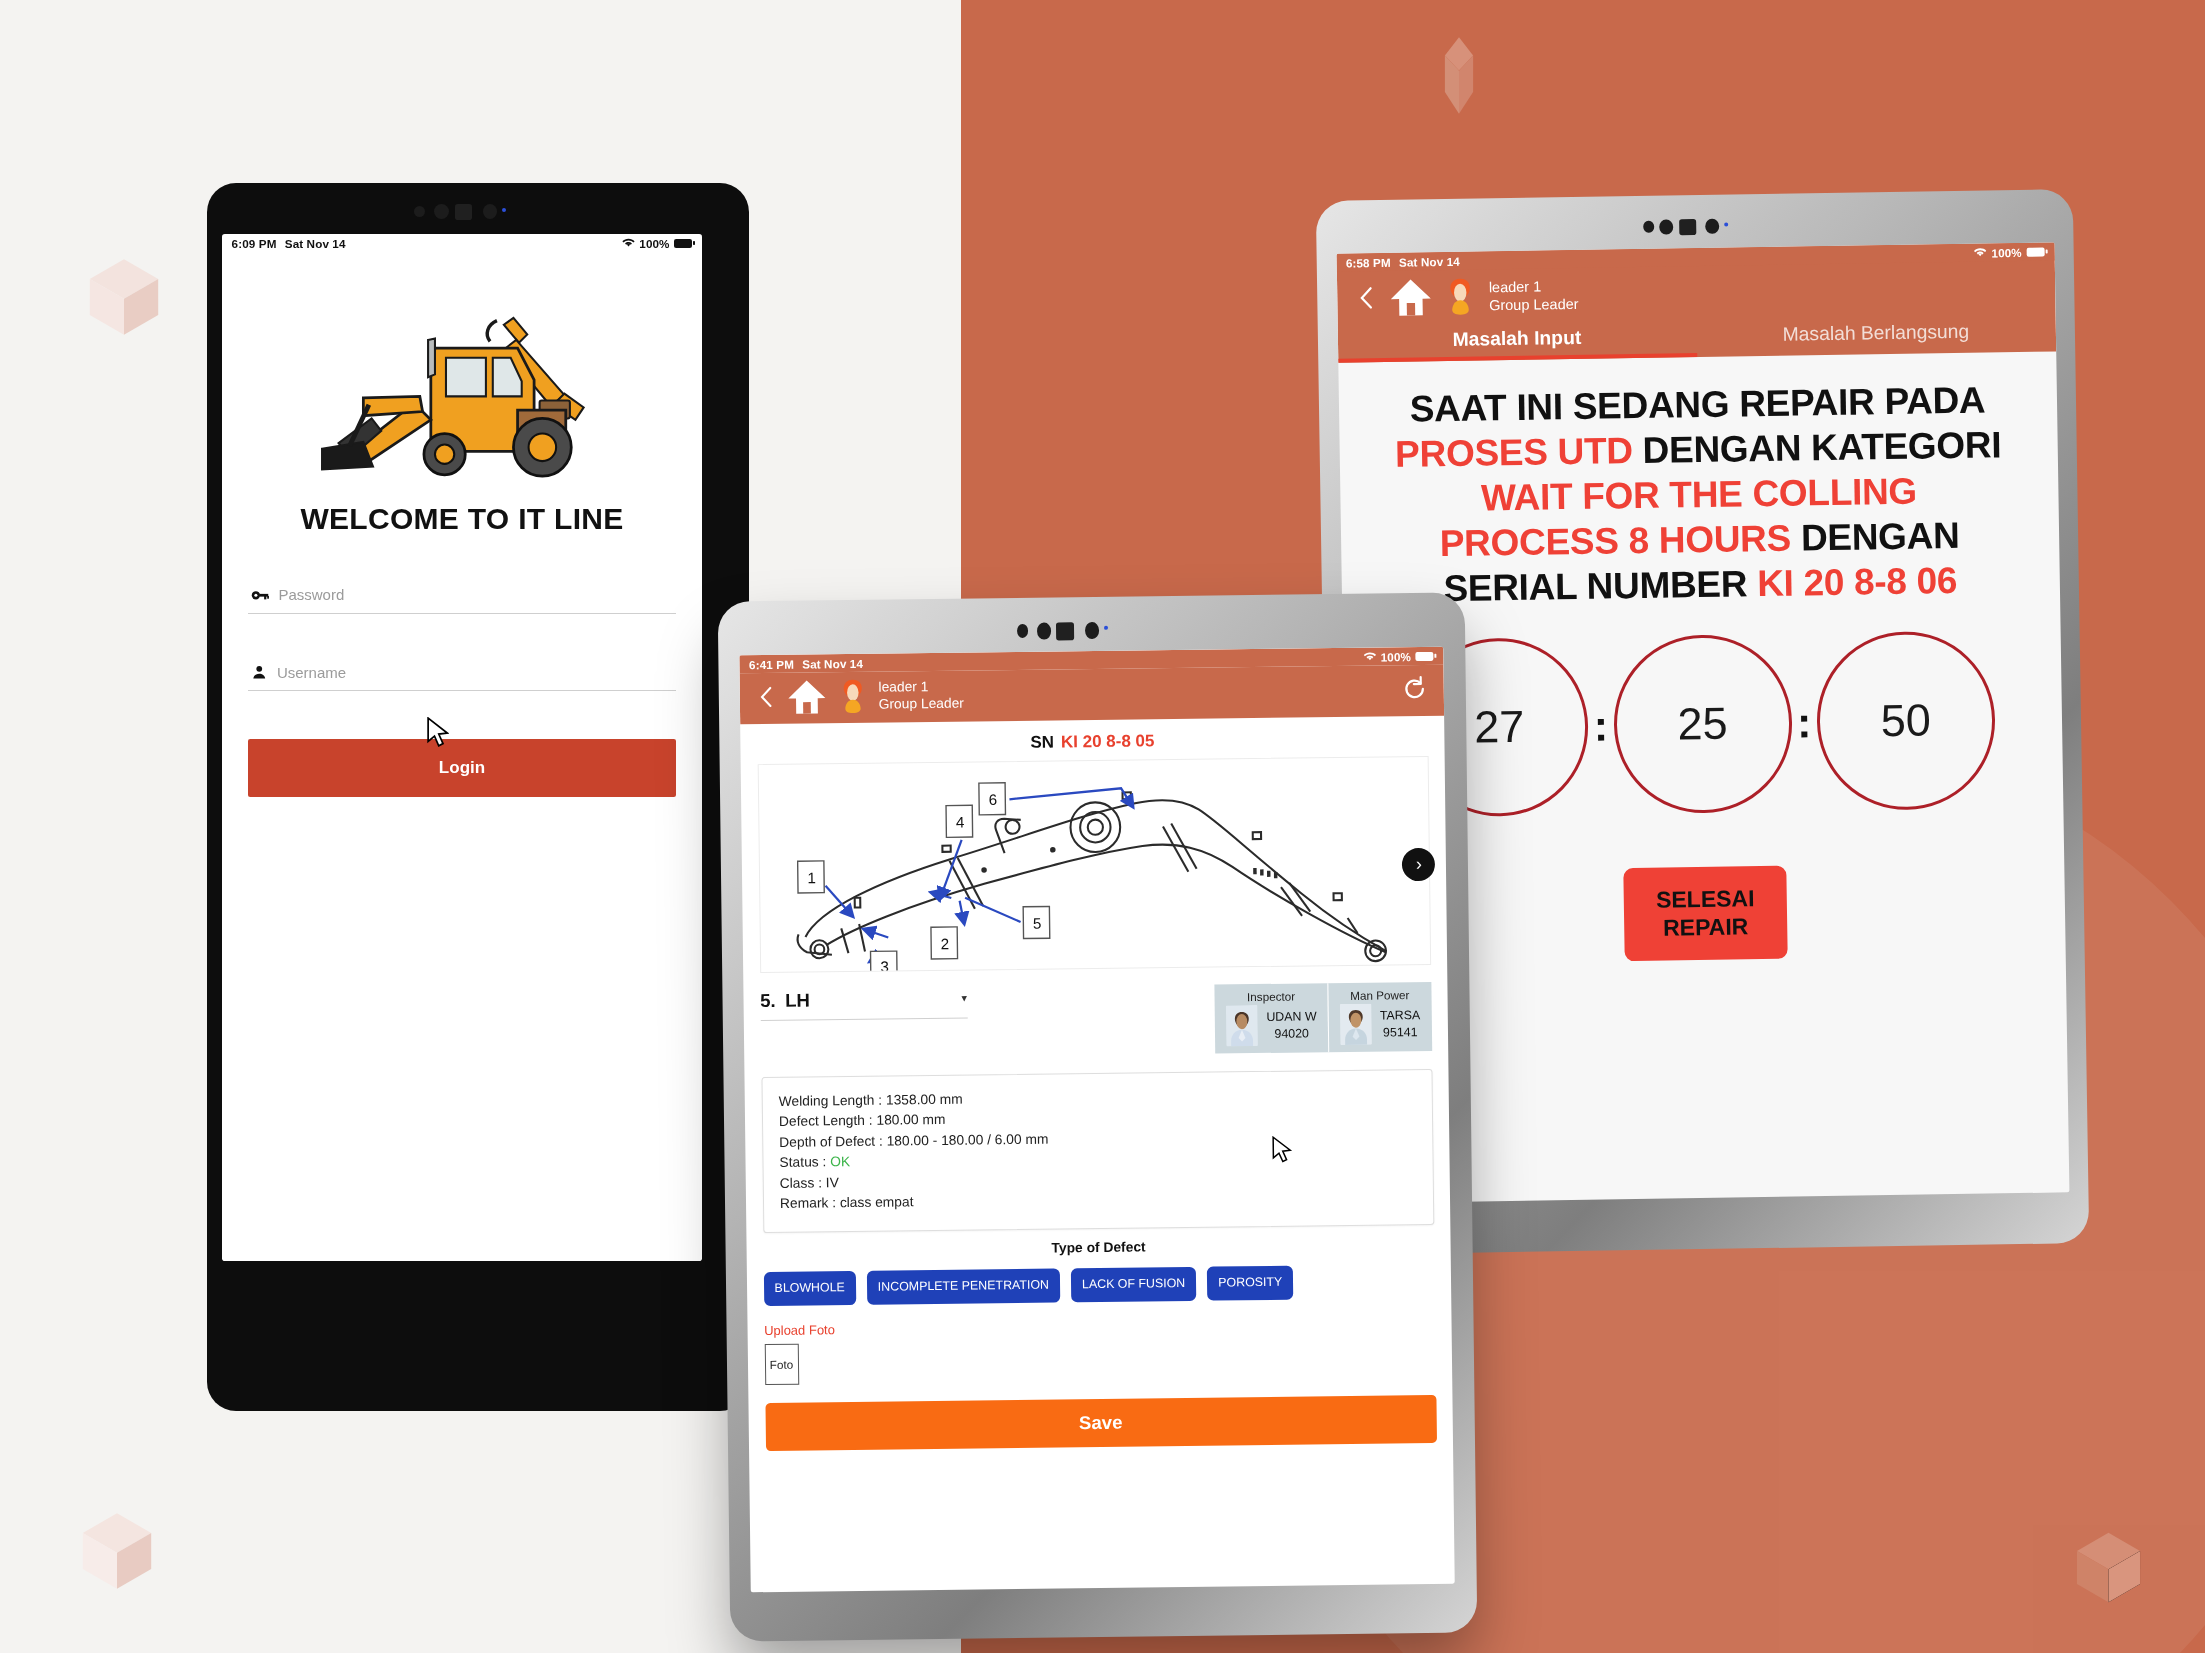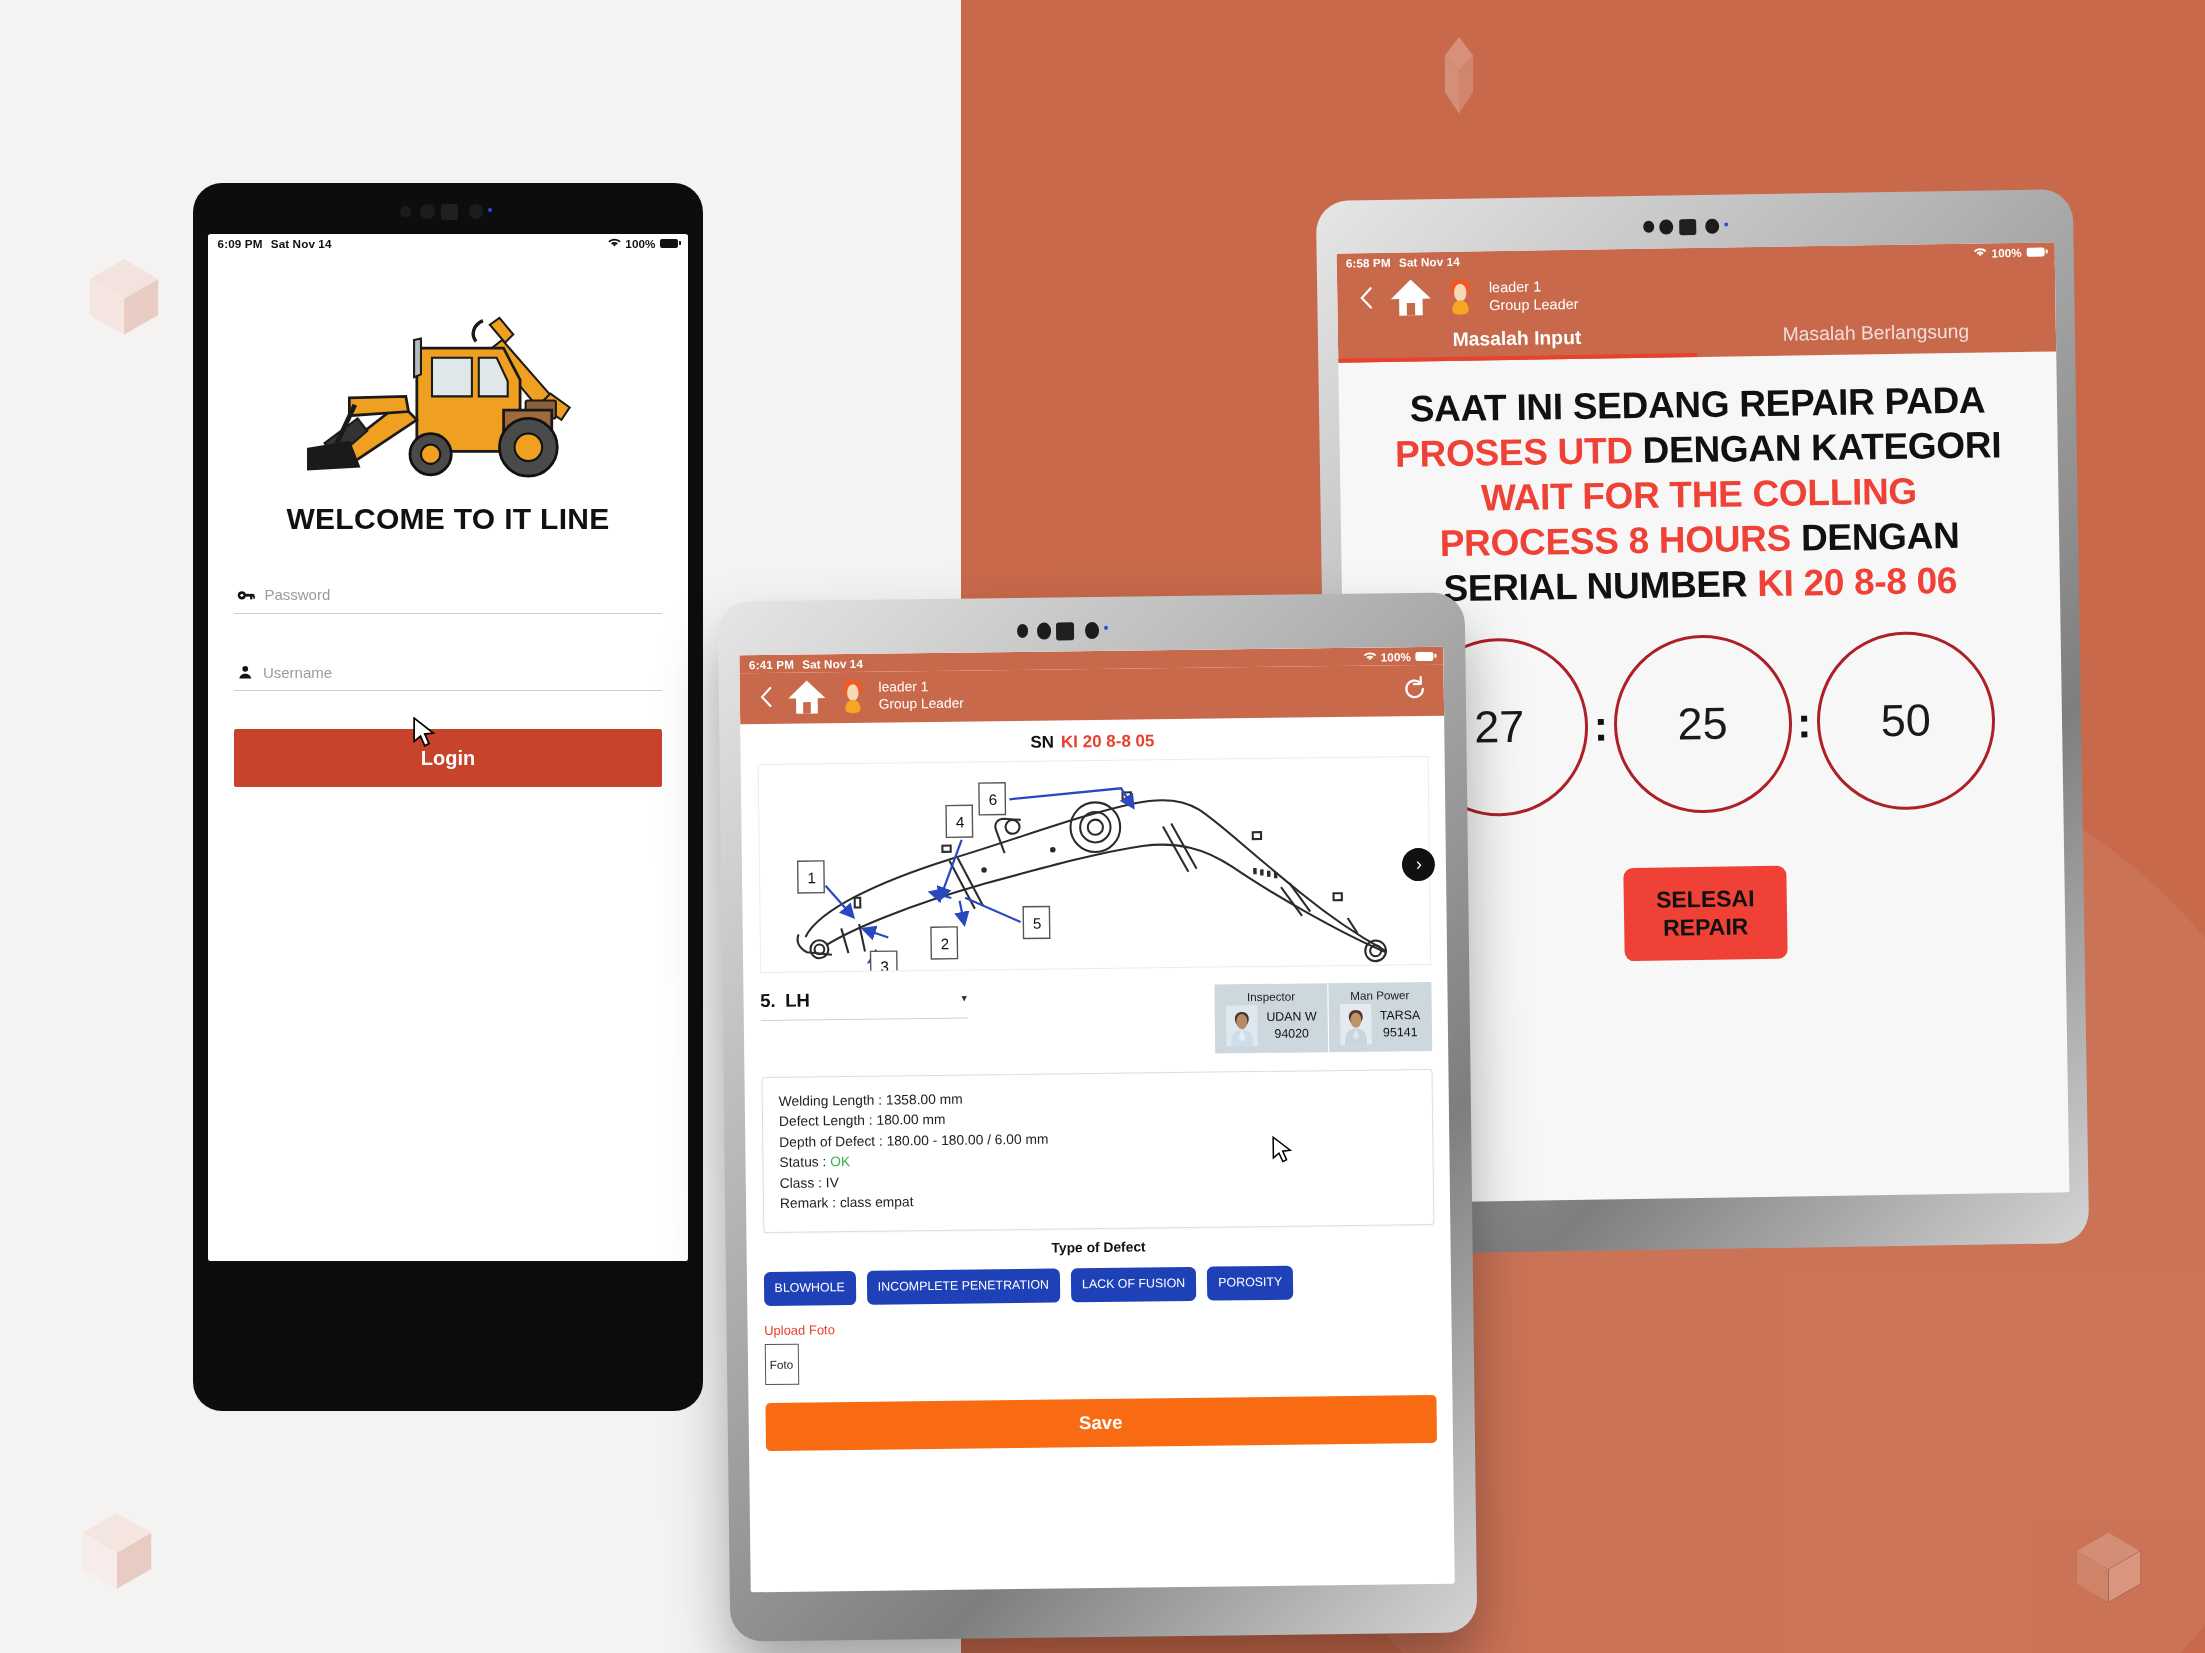--- a/index.html
+++ b/index.html
@@ -35,36 +35,36 @@
 
   
   .statusbar{display:flex;align-items:center;justify-content:space-between;
     font-size:11.7px;font-weight:bold;padding:0 9.6px;height:18px;letter-spacing:0.1px;}
   .statusbar .left{display:flex;gap:8.3px;}
   .statusbar .right{display:flex;gap:4.8px;align-items:center;}
   .batt{width:18px;height:9px;border-radius:2.1px;position:relative;}
   .batt:after{content:"";position:absolute;right:-2.8px;top:2.8px;width:2.1px;height:3.4px;border-radius:0.7px;background:inherit;}
 
   
-  #tablet-login{left:193px;top:183px;width:510px;height:1228px;}
+  #tablet-login{left:207px;top:183px;width:510px;height:1228px;padding-left:32px;}
   #tablet-login .screen{left:15px;top:51px;width:480px;height:1027px;border-radius:2.8px;background:#fff;}
   #tablet-login .statusbar{color:#111;}
   #tablet-login .batt{background:#111;}
   .login-body{padding:0 26px;}
   .excavator{display:block;margin:48px auto 0;width:331px;height:179px;}
   .welcome{
     text-align:center;font-size:30px;font-weight:bold;color:#111;
     margin:23.4px 0 0;letter-spacing:0.3px;white-space:nowrap;
   }
   .field{display:flex;align-items:center;gap:9.6px;border-bottom:1.4px solid #cfcfcf;
     padding:6.9px 2.8px 9.6px;margin-top:43px;}
   .field .ph{color:#9b9b9b;font-size:15px;}
   .field svg{flex:0 0 auto;}
-  .login-btn{margin-top:38px;height:58px;background:#c8432c;color:#fff;
-    display:flex;align-items:center;justify-content:center;font-size:20px;font-weight:bold;
+  .login-btn{margin-top:48px;height:58px;background:#c8432c;color:#fff;
+    display:flex;align-items:center;justify-content:center;font-size:17px;font-weight:bold;
     border-radius:2.1px;}
   .cursor{position:absolute;pointer-events:none;}
 
   
   #tablet-repair{left:1327px;top:198px;width:751px;height:1048px;transform:rotate(-0.9deg);}
   #tablet-repair .screen{left:16.5px;top:50px;width:718px;height:950px;border-radius:2.1px;background:#f7f7f7;}
   #tablet-repair .statusbar{color:#fff;background:#c8694b;}
   #tablet-repair .batt{background:#fff;}
   .rp-head{background:#c8694b;padding:0 0 0 0;}
   .rp-userrow{display:flex;align-items:center;gap:12.4px;padding:6.9px 0 8.3px 19.3px;}

